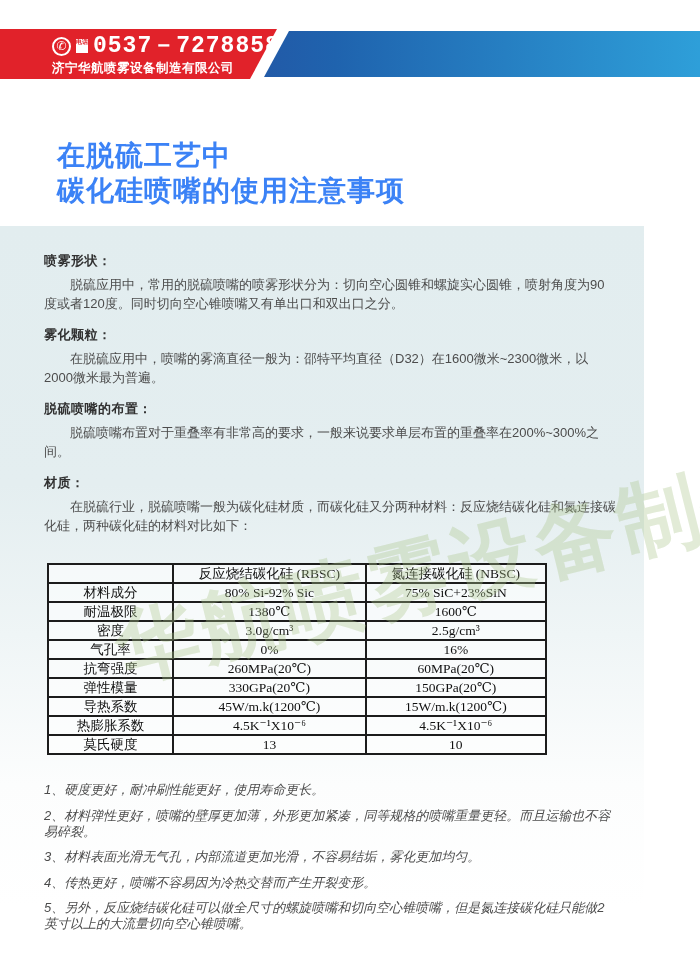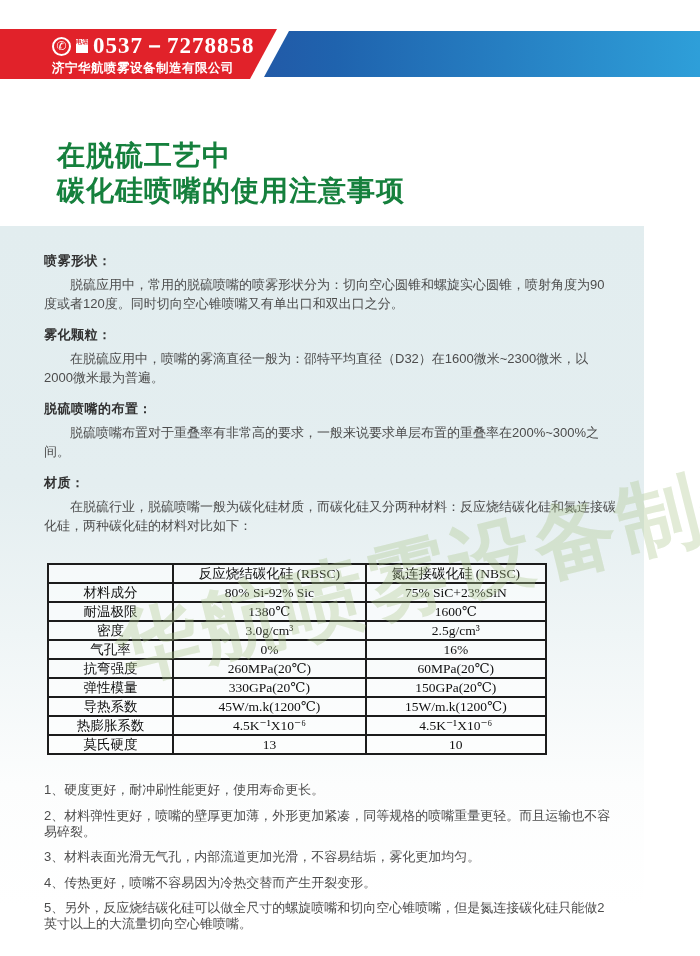--- a/index.html
+++ b/index.html
@@ -28,28 +28,28 @@
     width:19px; height:19px; border:2px solid #fff; border-radius:50%;
     display:flex; align-items:center; justify-content:center;
     font-size:12px; line-height:1; color:#fff; flex:0 0 auto;
   }
   .phone-badge-icon {
     width:12px; height:14px; background:#fff; color:#e1222a;
     font-size:6px; line-height:7px; text-align:center; font-weight:bold;
     display:inline-block; overflow:hidden; word-break:break-all; flex:0 0 auto;
   }
   .phone-number {
-    font-family:Liberation Serif, serif;
+    font-family:Liberation Mono, monospace;
     font-size:23px; font-weight:bold; letter-spacing:1px; line-height:24px;
   }
   .company-name { font-size:12.5px; font-weight:bold; letter-spacing:0.5px; margin-top:2px; }
 
   
   .title-block {
-    position:absolute; left:57px; top:138px; color:#15803d;
+    position:absolute; left:57px; top:138px; color:#3b82f6;
     font-family:"Liberation Serif","DejaVu Serif",serif;
     font-weight:bold; font-size:28px; line-height:35px; letter-spacing:1px;
   }
 
   
   .panel {
     position:absolute; left:0; top:226px; width:644px; height:680px;
     background:linear-gradient(180deg,#e2edef 0%,#e4eef0 38%,#eff5f6 60%,#fcfdfd 82%,#ffffff 100%);
     padding:26px 28px 0 44px;
   }
@@ -68,21 +68,21 @@
     color:#101010; font-weight:normal; text-align:center;
     height:19px; line-height:17px; white-space:nowrap;
   }
   .cmp-table col.c1 { width:126px; }
   .cmp-table col.c2 { width:193px; }
   .cmp-table col.c3 { width:181px; }
 
   
   .summary { margin-top:27px; font-size:13px; }
   .summary-heading { font-weight:bold; color:#333; margin-bottom:11px; letter-spacing:0.3px; }
-  .summary-item { color:#4c4c4c; margin-bottom:9.5px; line-height:16px; }
+  .summary-item { color:#4c4c4c; margin-bottom:9.5px; line-height:16px;font-style:italic; }
 
   
   .watermark {
     position:absolute; left:118px; top:598px; z-index:3;
     transform:rotate(-14deg); transform-origin:left center;
     font-size:82px; font-weight:bold; letter-spacing:4px; white-space:nowrap;
     color:rgba(172,197,140,0.35); pointer-events:none;
     font-family:"Liberation Sans",sans-serif;
   }
 </style>

